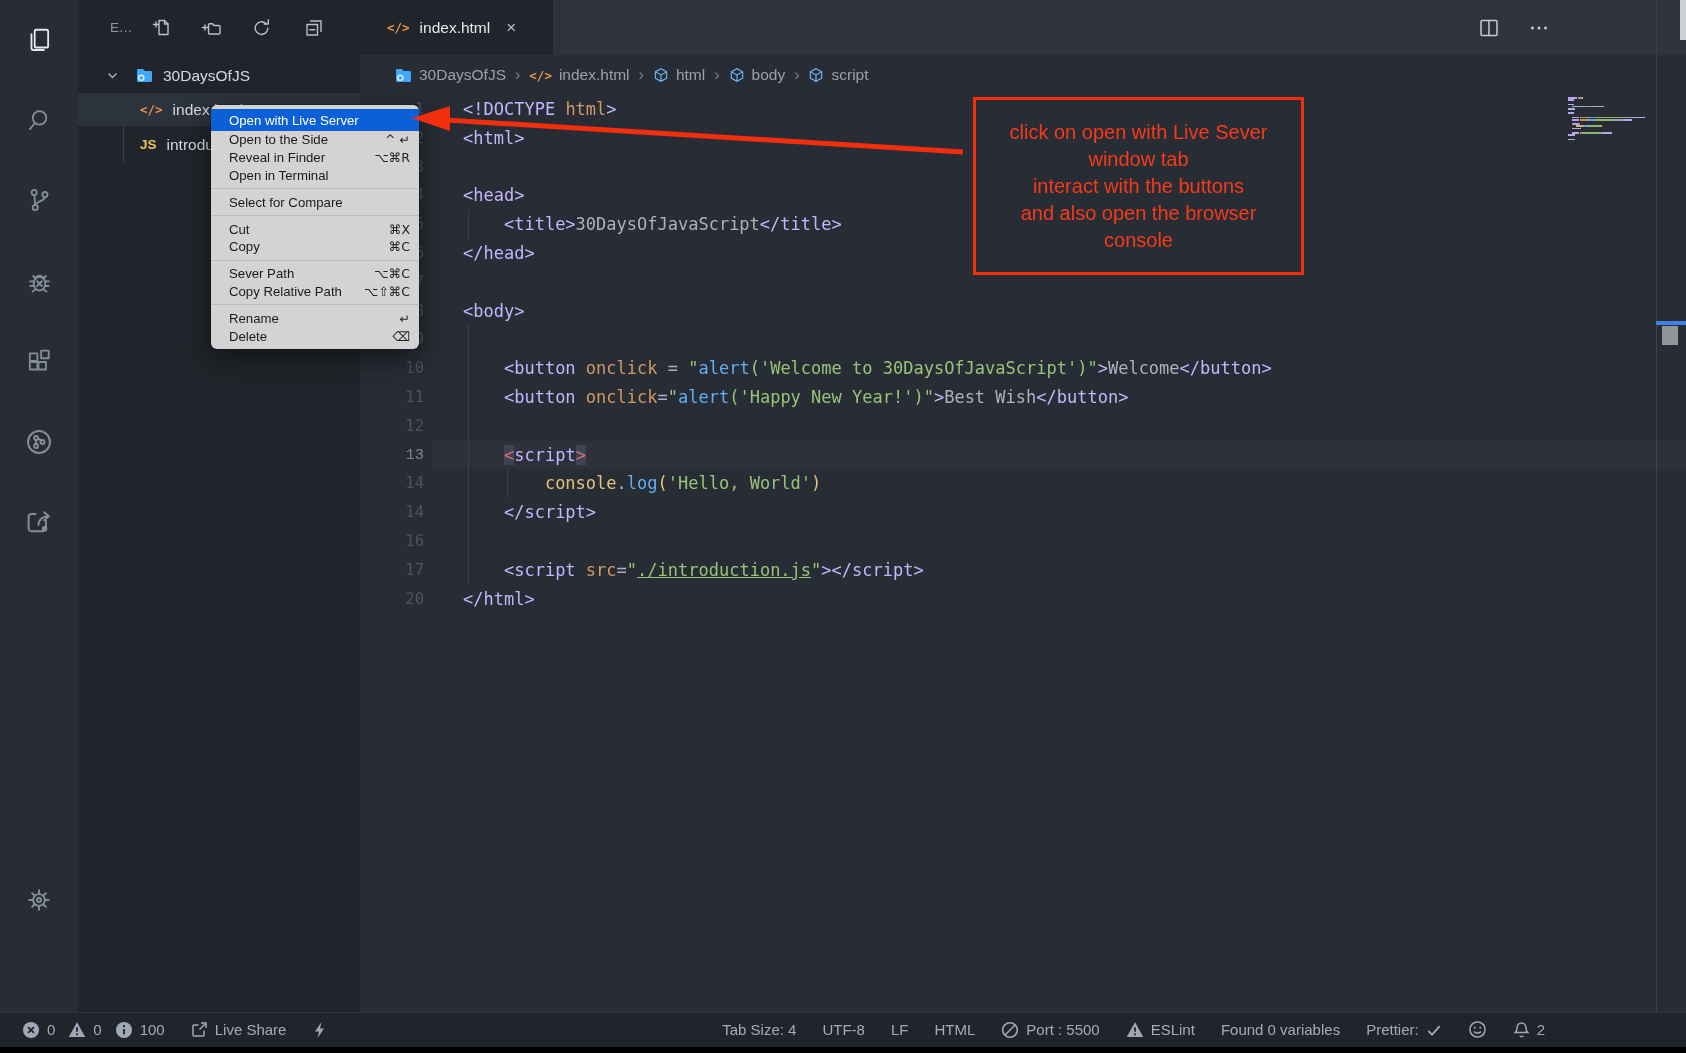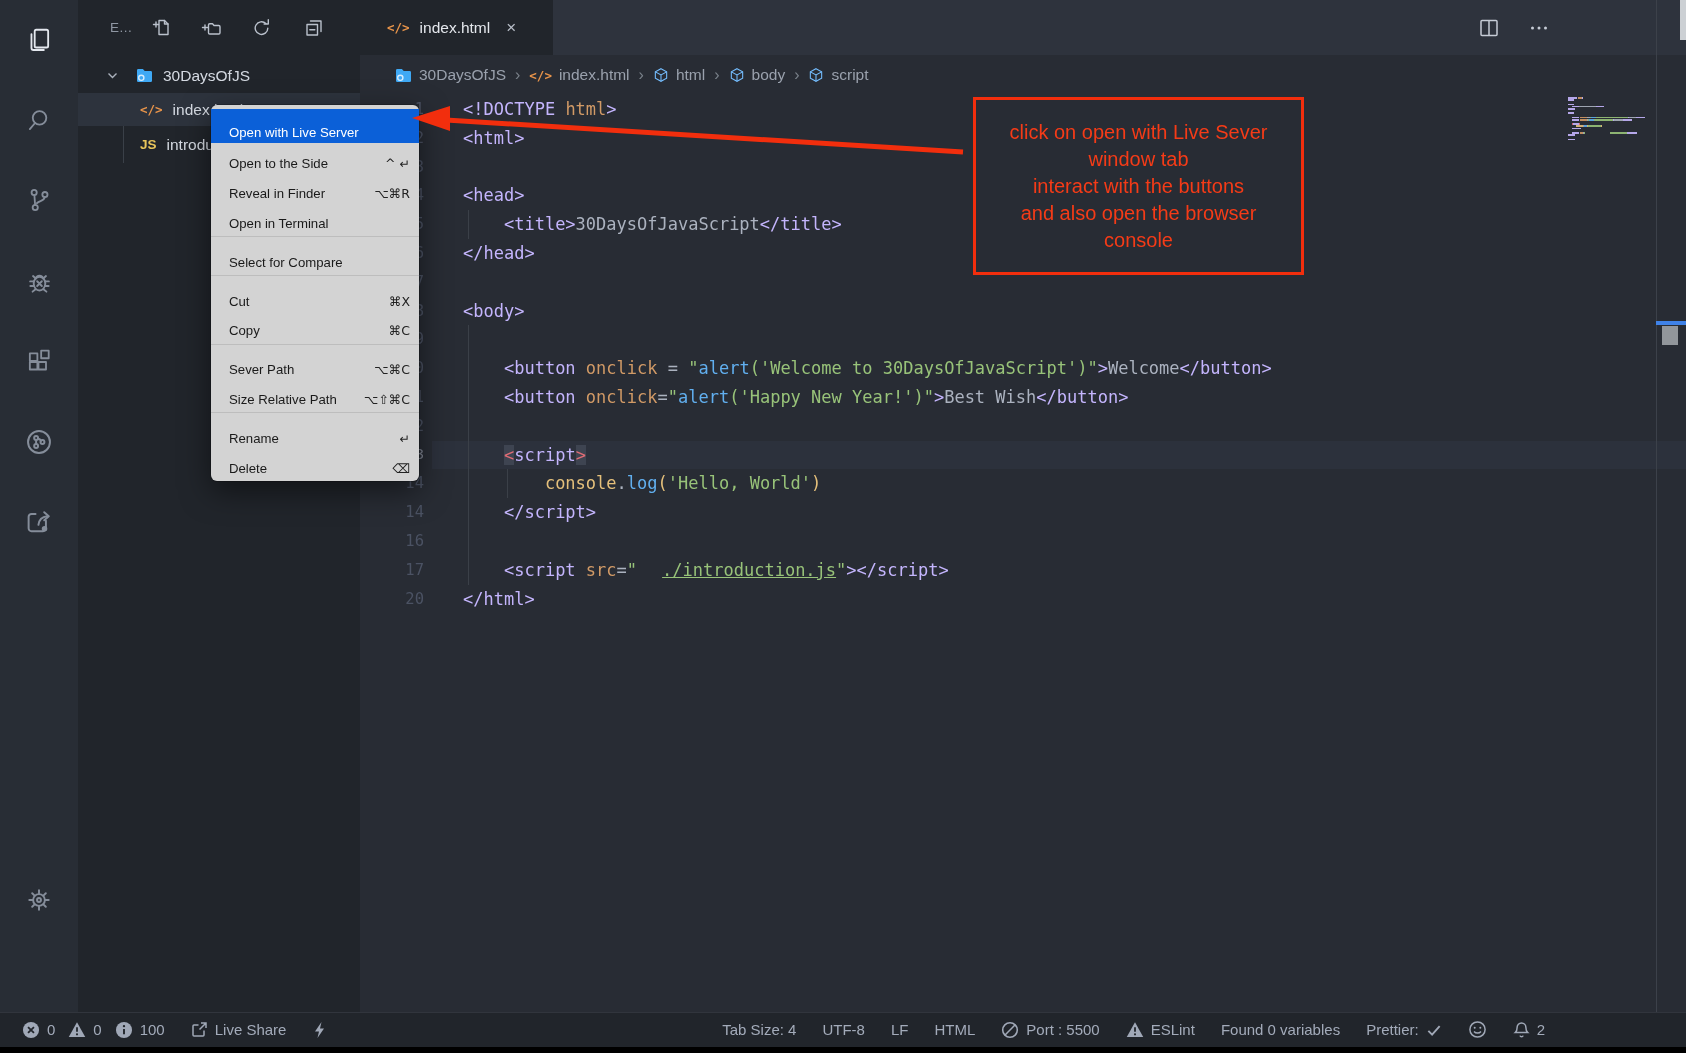--- a/index.html
+++ b/index.html
@@ -40,21 +40,21 @@
   
   .code-wrap{position:absolute;left:0;top:95px;width:1296px;}
   .code-line{display:flex;height:28.8px;line-height:28.8px;font-family:"DejaVu Sans Mono",monospace;font-size:17px;position:relative;z-index:0;}
   .code-line .ln{width:64px;flex:none;text-align:right;color:#4b5263;font-size:15.5px;}
   .code-line .lt{margin-left:39px;white-space:pre;}
   .code-line.current .ln{color:#7f8593;font-family:Liberation Mono, monospace;}
   .code-line.current::after{content:'';position:absolute;left:72px;right:-288px;top:0;bottom:0;background:#2c313c;z-index:-1;}
   .tk-pln{color:#abb2bf}.tk-tag{color:#c4b5fd}.tk-attr{color:#d19a66}
   .tk-str{color:#98c379}.tk-fn{color:#61afef}.tk-obj{color:#e5c07b}
   .tk-paren{color:#e5c07b}
-  .tk-lnk{color:#98c379;text-decoration:underline;margin-left:25px;}
+  .tk-lnk{color:#98c379;text-decoration:underline;}
   .tk-taghl{color:#e06c75;background:#3e4451;}
   .guide{position:absolute;width:1px;background:#3b4048;}
 
   
   .minimap{position:absolute;left:1208px;top:97px;width:88px;}
   .mm-row{height:2.2px;white-space:nowrap;}
   .mmbar{display:inline-block;height:1.7px;background:currentColor;vertical-align:top;opacity:.9;}
   .mm-space{display:inline-block;height:1.7px;vertical-align:top;}
   .ruler-line{position:absolute;left:1296px;top:0;width:1px;height:1012px;background:#3c414a;}
   .ruler-cursor{position:absolute;left:1296px;top:321px;width:30px;height:4px;background:#3f82e8;}
@@ -66,21 +66,21 @@
   .statusbar .bar{position:absolute;left:0;top:0;width:100%;height:35px;background:#21252b;border-top:1px solid #31353d;}
   .statusbar .bottom-strip{position:absolute;left:0;bottom:0;width:100%;height:6px;background:#000;}
   .st-group{position:absolute;top:0;height:35px;display:flex;align-items:center;gap:26px;color:#a3abba;font-size:15px;}
   .st-item{display:flex;align-items:center;gap:7px;cursor:pointer;white-space:nowrap;}
   .st-item svg{flex:none}
 
   
   .ctxmenu{position:absolute;left:211px;top:105px;width:208px;background:#d3d3d3;border-radius:6px;
            box-shadow:0 10px 30px rgba(0,0,0,.5),0 0 0 1px rgba(0,0,0,.18);padding:4px 0;z-index:10;
            font-size:13.2px;color:#1a1a1a;}
-  .mi{height:17.8px;display:flex;align-items:center;justify-content:space-between;padding:12px 9px 0 18px;cursor:pointer;}
+  .mi{height:17.8px;display:flex;align-items:center;justify-content:space-between;padding:0 9px 0 18px;cursor:pointer;}
   .mi.hl{height:22px;background:#0b60d8;color:#fff;}
   .mi .sc{font-family:"DejaVu Sans",sans-serif;font-size:12.5px;color:#222;}
   .mi.hl .sc{color:#fff;}
   .msep{height:1px;background:#bdbdbd;margin:4px 0;}
 
   
   .annotation{position:absolute;left:973px;top:97px;width:325px;height:172px;border:3px solid #f22e0d;
               color:#f53b17;font-size:20px;line-height:27px;text-align:center;display:flex;flex-direction:column;
               justify-content:center;z-index:9;}
   .arrow-svg{position:absolute;left:0;top:0;width:1686px;height:1053px;z-index:11;pointer-events:none;}
@@ -494,21 +494,21 @@
   <div class="mi">
       <span>Copy</span>
       <span class="sc">⌘C</span>
     </div>
   <div class="msep"></div>
   <div class="mi">
       <span>Sever Path</span>
       <span class="sc">⌥⌘C</span>
     </div>
   <div class="mi">
-      <span>Size Relative Path</span>
+      <span>Copy Relative Path</span>
       <span class="sc">⌥⇧⌘C</span>
     </div>
   <div class="msep"></div>
   <div class="mi">
       <span>Rename</span>
       <span class="sc">↵</span>
     </div>
   <div class="mi">
       <span>Delete</span>
       <span class="sc">⌫</span>

